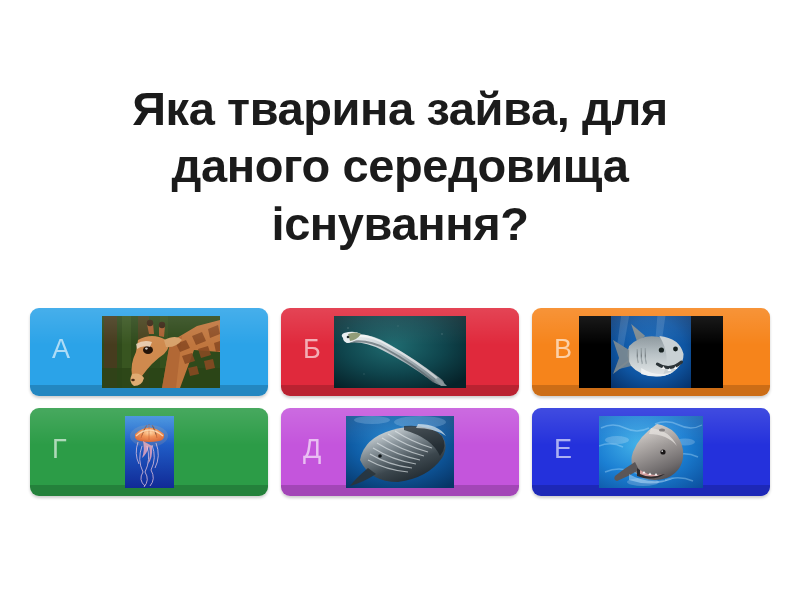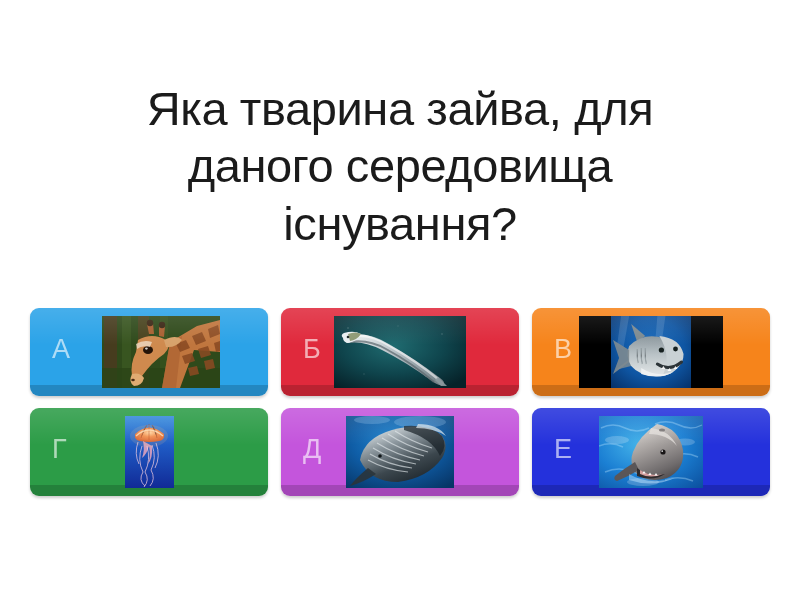--- a/index.html
+++ b/index.html
@@ -28,21 +28,21 @@
     top: 80px;
     width: 800px;
     padding: 0 40px;
     box-sizing: border-box;
     text-align: center;
   }
   .question-text {
     font-family: "Liberation Sans", sans-serif;
     font-size: 47px;
     line-height: 1.22;
-    font-weight: 400;
+    font-weight: 700;
     color: #1b1b1b;
     letter-spacing: -0.4px;
     white-space: pre-line;
     margin: 0;
   }
 
   
   .answer-grid {
     position: absolute;
     left: 30px;

